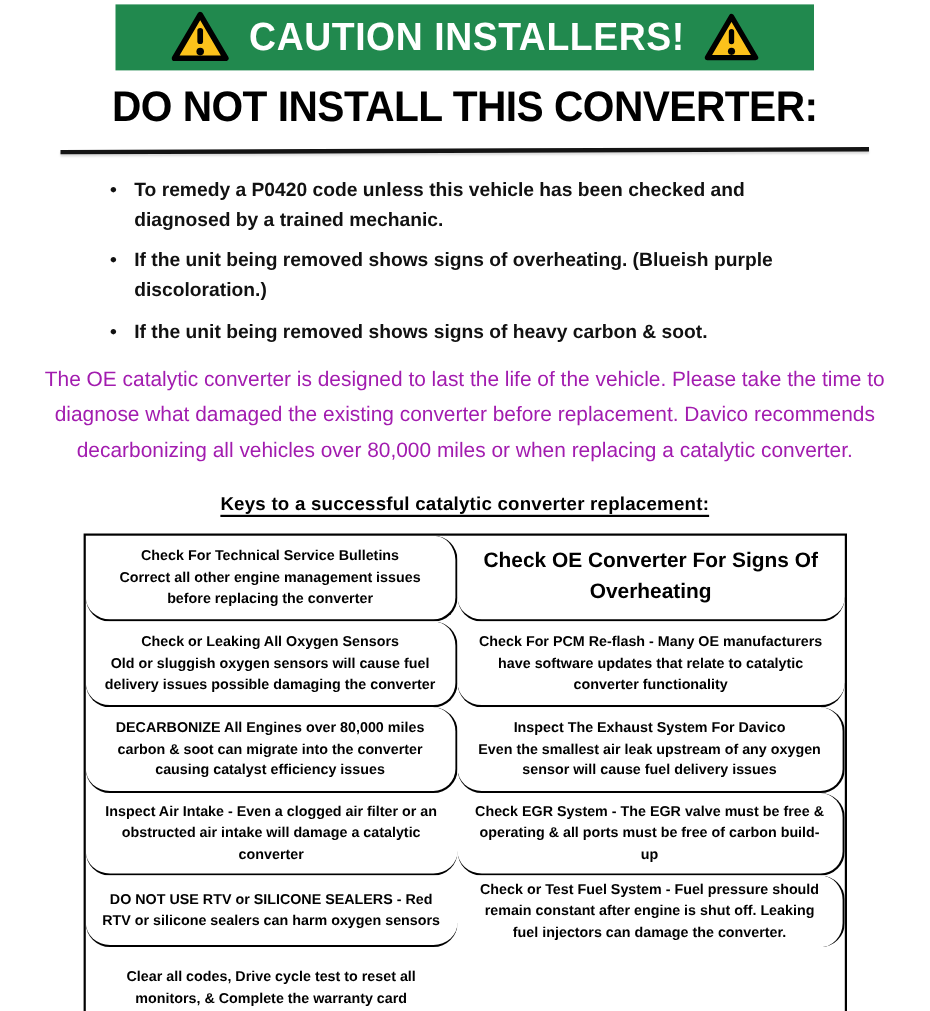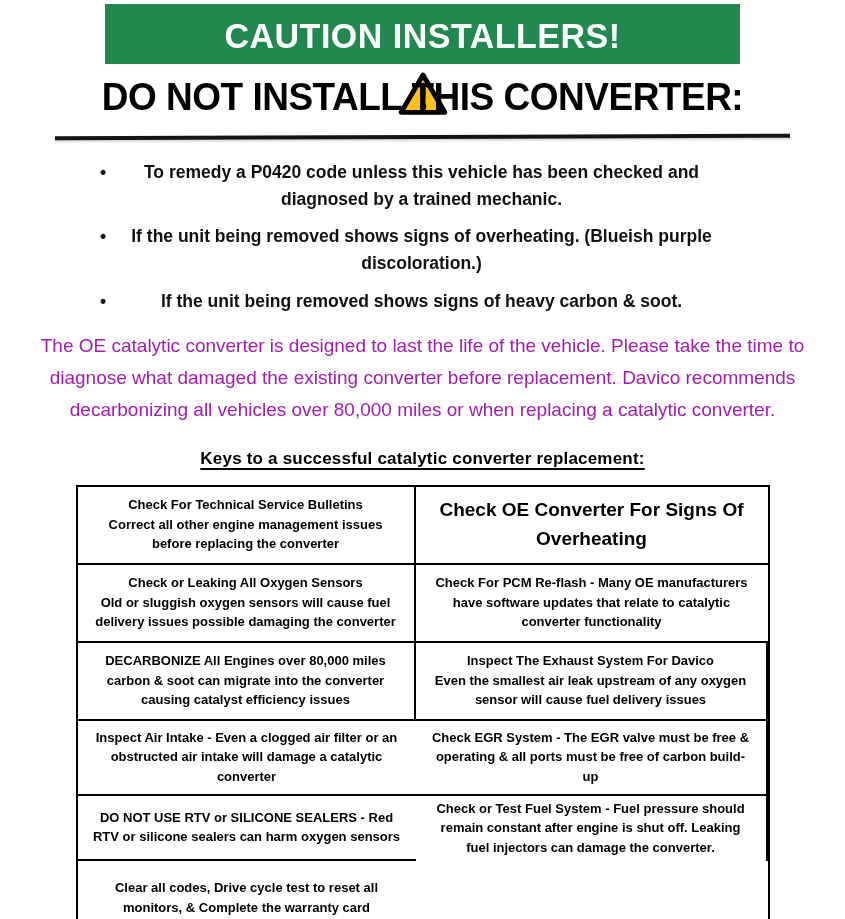--- a/index.html
+++ b/index.html
@@ -11,21 +11,20 @@
   }
   .page { width: 845px; height: 919px; position: relative; }
 
   
   .banner {
     margin: 4px auto 0 auto;
     width: 635px; height: 60px;
     background: var(--banner-green, #21894e);
     display: flex; align-items: center; justify-content: center;
     gap: 16px;
-    flex-direction: column;
   }
   .banner-text {
     color: #fff; font-weight: bold; font-size: 34px;
     letter-spacing: 0.5px; white-space: nowrap;
     transform: scaleY(1.05);
   }
   .warn-icon svg { display: block; }
 
   
   .headline {
@@ -52,21 +51,20 @@
     width: 625px;
     list-style: none;
   }
   .bullets li {
     position: relative;
     padding-left: 26px;
     font-size: 17.5px; font-weight: bold;
     line-height: 1.55;
     margin-bottom: 10px;
     color: #111;
-    text-align: center;
   }
   .bullets li::before {
     content: "\2022";
     position: absolute; left: 4px; top: 0;
     font-size: 17.5px;
   }
 
   
   .paragraph {
     margin: 15px auto 0 auto;
@@ -102,20 +100,21 @@
   .cell {
     display: flex; flex-direction: column;
     align-items: center; justify-content: center;
     text-align: center;
     padding: 4px 14px;
     box-sizing: border-box;
     font-weight: bold;
     font-size: 13px;
     line-height: 1.5;
     border-bottom: 2px solid #000;
+    border-radius: 22px;
   }
   .cell.col-left { border-right: 2px solid #000; }
   .cell.last-row { border-bottom: none; }
   .cell.large { font-size: 19px; }
 </style>
 </head>
 <body>
 
 <div class="page">
 

